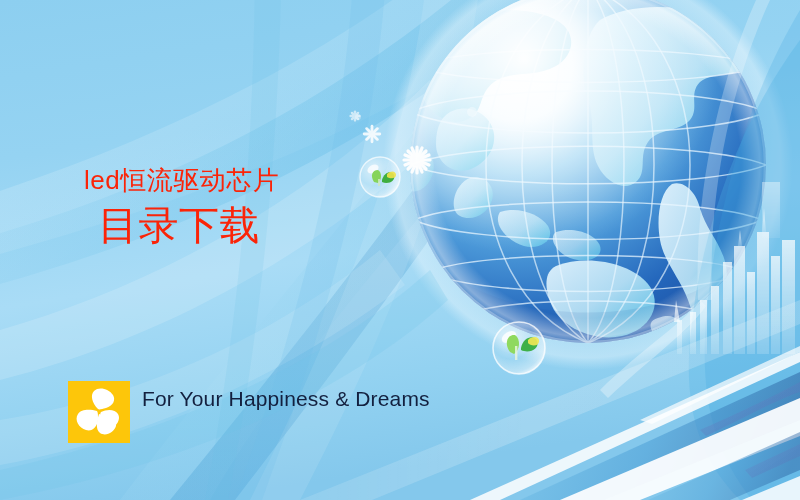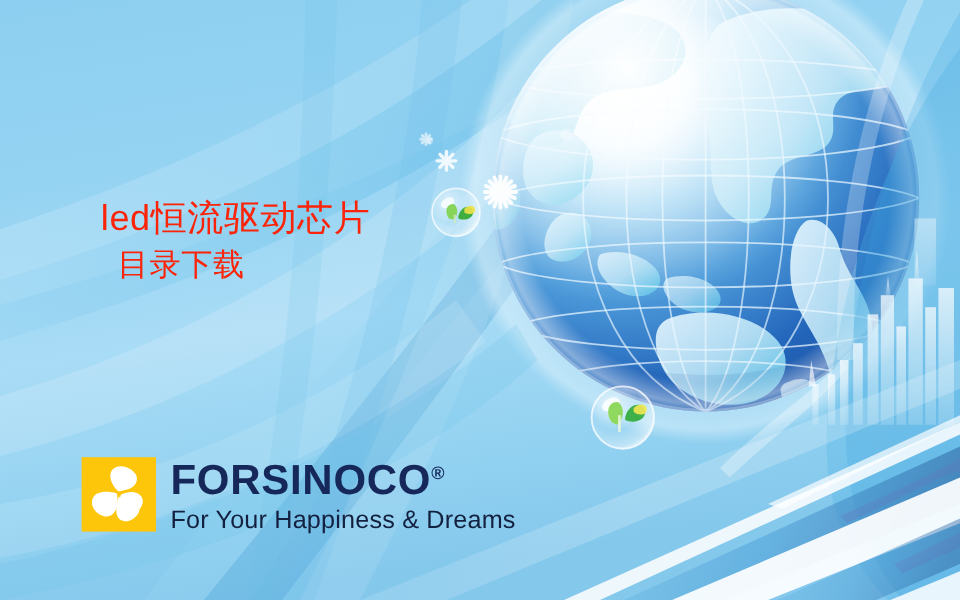--- a/index.html
+++ b/index.html
@@ -12,22 +12,22 @@
   
   .bg-svg{position:absolute;left:0;top:0;width:800px;height:500px;}
   
   .headline{
     position:absolute;left:84px;top:163px;z-index:40;
     color:#fb2408;
     font-family:"DejaVu Sans", sans-serif;
     line-height:1.36;
     letter-spacing:.5px;
   }
-  .headline .l1{font-size:30px;display:block;}
-  .headline .l2{font-size:26px;display:block;margin-left:14px;font-family:"DejaVu Serif",serif;}
+  .headline .l1{font-size:26px;display:block;}
+  .headline .l2{font-size:40px;display:block;margin-left:14px;font-family:"DejaVu Serif",serif;}
   .headline .l1 .lat{font-family:"Liberation Sans", sans-serif;font-weight:400;}
   .headline .l1 .cjk{font-family:"DejaVu Serif", serif;}
   
   .logo{position:absolute;left:68px;top:381px;z-index:40;display:flex;align-items:flex-start;}
   .logo-mark{
     width:62px;height:62px;background:#fdc60a;position:relative;flex:0 0 auto;
     box-shadow:0 0 0 0 rgba(0,0,0,0);
   }
   .logo-mark svg{display:block;}
   .logo-text{margin-left:12px;padding-top:2px;}
@@ -329,18 +329,17 @@
       <svg width="62" height="62" viewBox="0 0 62 62">
         <g fill="#ffffff">
           <path d="M30 28 C24 22 22 14 26 10 C31 5 41 8 45 14 C48 19 45 25 38 27 C34 28 31 29 30 28 Z"></path>
           <path d="M29 30 C22 28 13 28 10 33 C6 39 11 47 18 49 C24 51 29 46 30 39 C30 34 30 31 29 30 Z"></path>
           <path d="M33 31 C39 28 47 28 50 33 C53 38 49 45 43 47 C38 48 34 44 33 38 C32 34 32 32 33 31 Z"></path>
           <path d="M31 33 C29 39 27 48 32 52 C38 56 46 51 48 45 C49 40 45 36 38 35 C34 34 32 33 31 33 Z"></path>
         </g>
       </svg>
     </div>
     <div class="logo-text">
-      <span class="wordmark"><span>FORSINOCO</span><span class="reg">®</span></span>
       <span class="tagline">For Your Happiness &amp; Dreams</span>
     </div>
   </div>
 
 </div>
 
 </body></html>

